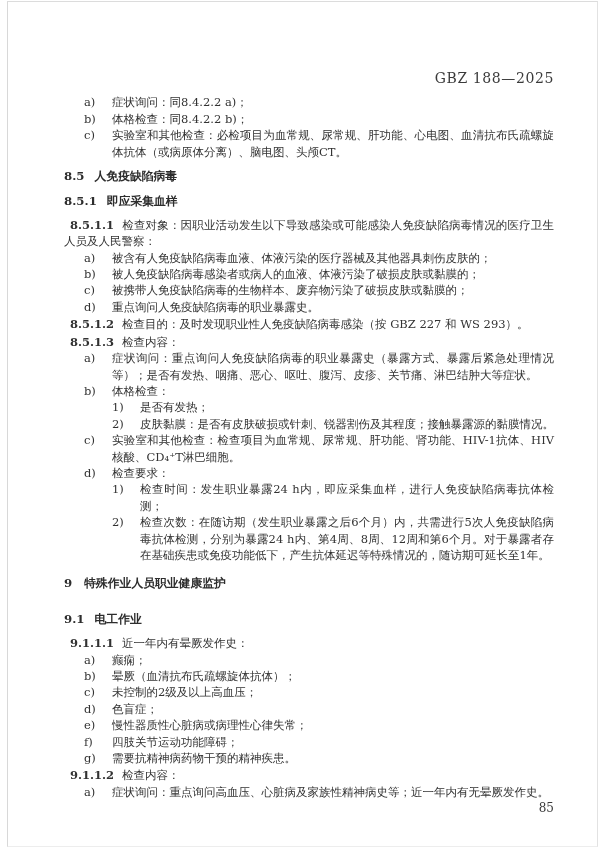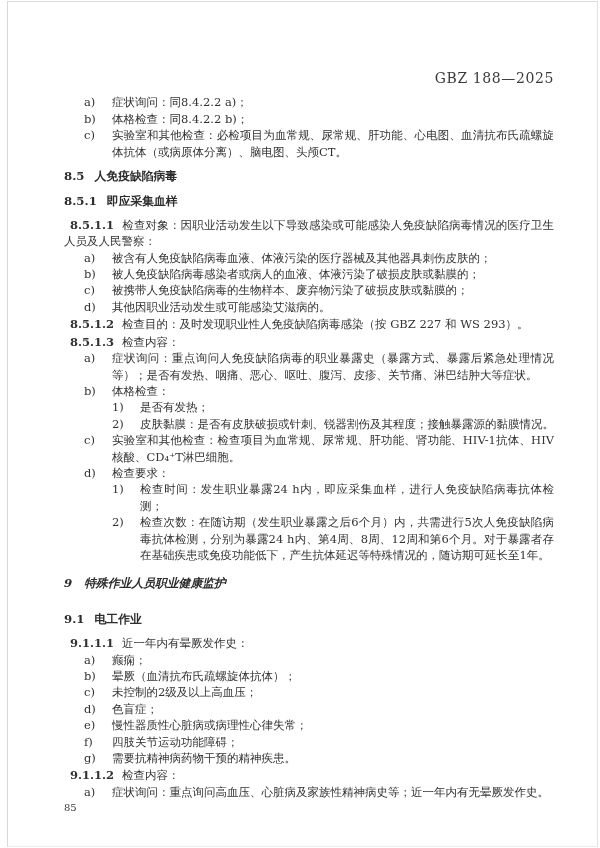--- a/index.html
+++ b/index.html
@@ -38,26 +38,26 @@
   .h2 .num, .h3 .num { padding-right:10px; }
   .clause { text-indent:6px; }
   .clause .num { font-weight:bold; padding-right:8px; }
   .li1 { position:relative; padding-left:48px; }
   .li1 .marker { position:absolute; left:20px; }
   .li2 { position:relative; padding-left:76px; }
   .li2 .marker { position:absolute; left:48px; }
   .m-h2-85  { margin-top:8px;  margin-bottom:9px; }
   .m-h3-851 { margin-bottom:7px; }
   .m-cl     { margin-top:1px; }
-  .m-h1-9   { margin-top:12px; margin-bottom:19px;font-style:italic; }
+  .m-h1-9   { margin-top:12px; margin-bottom:19px; }
   .m-h2-91  { margin-bottom:8px; }
   .m-h3-911 { margin-bottom:6px; }
   .page-num {
-    text-align:left;
-    font-size:10px;
+    text-align:right;
+    font-size:12px;
     margin-top:0px;
     color:#3a3a3a;
   }
 </style>
 </head>
 <body>
 
 <div class="scan-frame"></div>
 
 <div class="doc">
@@ -89,21 +89,21 @@
   <div class="block li1">
     <span class="marker">a)</span><span class="txt">被含有人免疫缺陷病毒血液、体液污染的医疗器械及其他器具刺伤皮肤的；</span>
   </div>
   <div class="block li1">
     <span class="marker">b)</span><span class="txt">被人免疫缺陷病毒感染者或病人的血液、体液污染了破损皮肤或黏膜的；</span>
   </div>
   <div class="block li1">
     <span class="marker">c)</span><span class="txt">被携带人免疫缺陷病毒的生物样本、废弃物污染了破损皮肤或黏膜的；</span>
   </div>
   <div class="block li1">
-    <span class="marker">d)</span><span class="txt">其他因职业活动发生或可能感染艾滋病的。</span>
+    <span class="marker">d)</span><span class="txt">重点询问人免疫缺陷病毒的职业暴露史。</span>
   </div>
 
   <div class="block clause m-cl">
     <span class="num">8.5.1.2</span><span class="txt">检查目的：及时发现职业性人免疫缺陷病毒感染（按 GBZ 227 和 WS 293）。</span>
   </div>
   <div class="block clause m-cl">
     <span class="num">8.5.1.3</span><span class="txt">检查内容：</span>
   </div>
 
   <div class="block li1">

